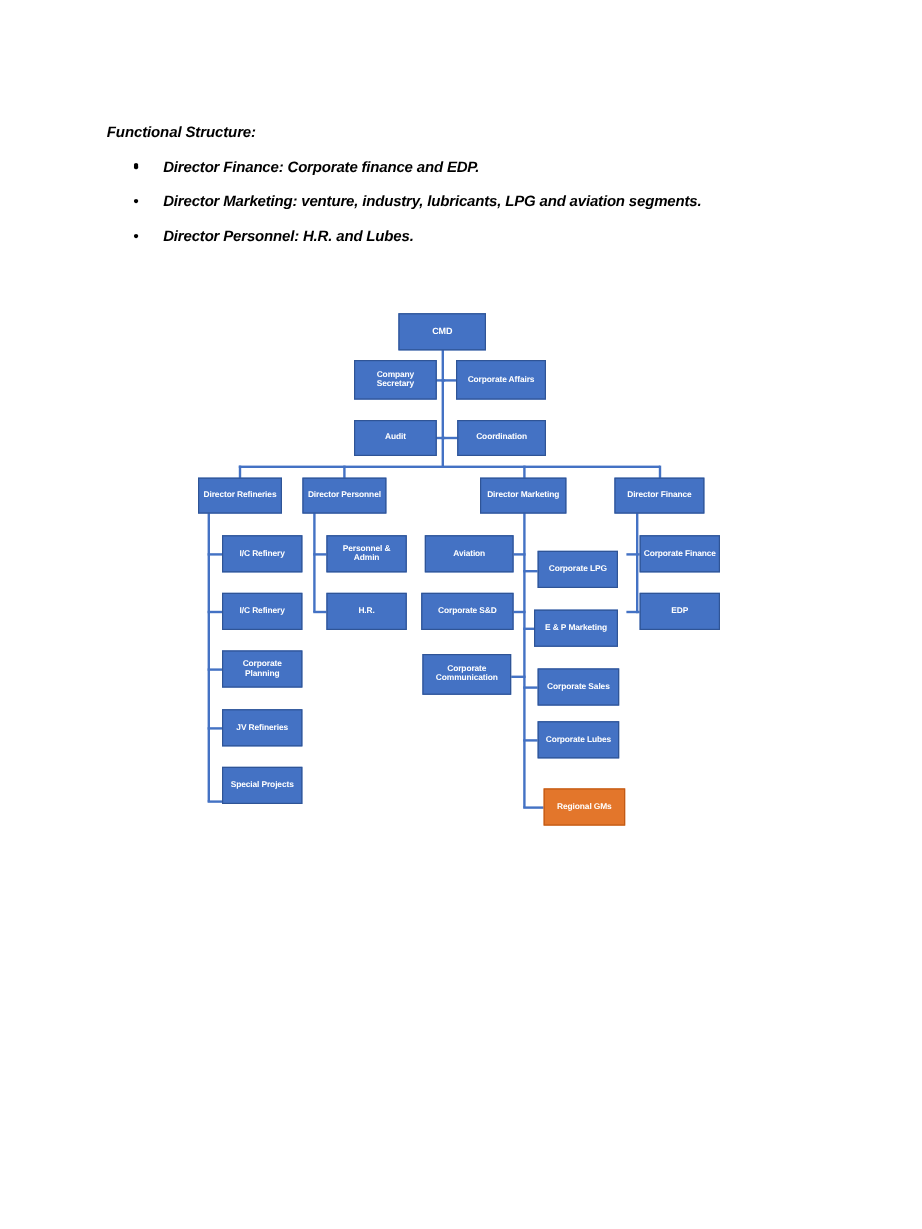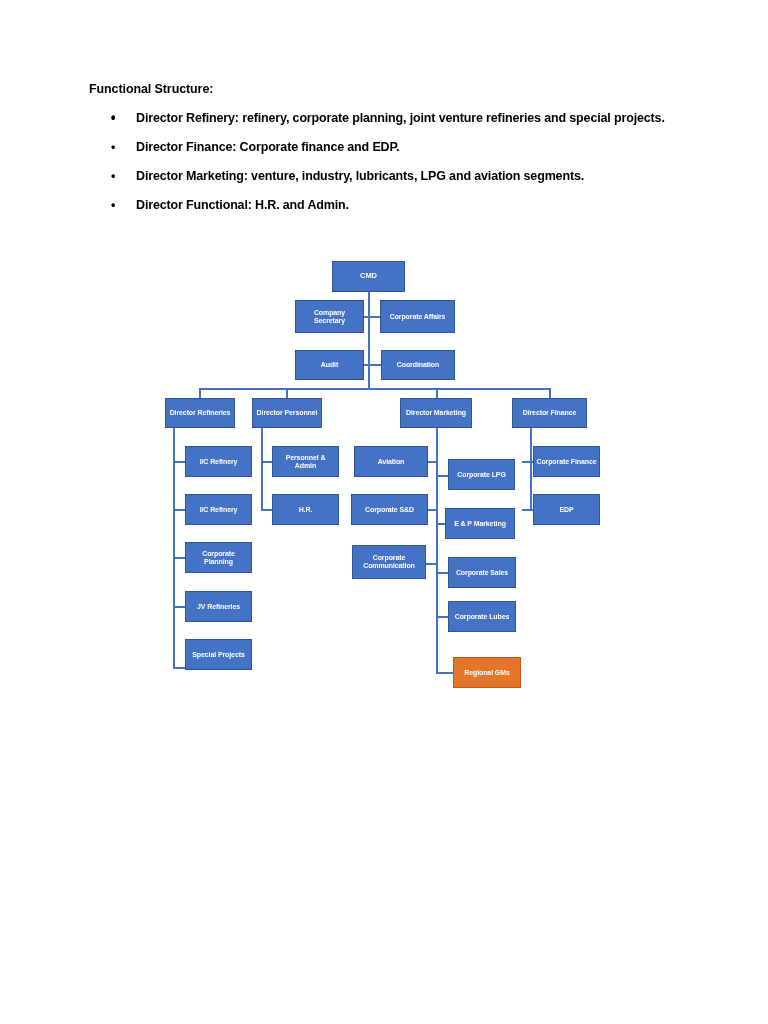--- a/index.html
+++ b/index.html
@@ -13,22 +13,23 @@
     position: relative;
     font-family: "Liberation Sans", sans-serif;
     color: #000000;
     overflow: hidden;
   }
 
   
   #text-block {
     position: absolute;
     left: 89px;
-    top: 82px;
+    top: 103px;
     width: 600px;
+    font-style: italic;
   }
   #doc-heading {
     font-size: 12.5px;
     font-weight: bold;
     line-height: 15px;
     letter-spacing: -0.1px;
     margin: 0 0 13px 0;
     color: #000;
   }
   .bullet-row {
@@ -90,33 +91,32 @@
 <body>
 
 <div id="text-block">
   <div id="doc-heading">Functional Structure:</div>
 
   <div class="bullet-row">
     <span class="bullet-mark">•</span>
   </div>
   <div class="bullet-row">
     <span class="bullet-mark">•</span>
-    <span>Director Refinery: refinery, corporate planning, joint venture refineries and  special projects.</span>
   </div>
   <div class="bullet-row">
     <span class="bullet-mark">•</span>
     <span>Director Finance: Corporate finance and EDP.</span>
   </div>
   <div class="bullet-row">
     <span class="bullet-mark">•</span>
     <span>Director Marketing: venture, industry, lubricants, LPG and aviation segments.</span>
   </div>
   <div class="bullet-row">
     <span class="bullet-mark">•</span>
-    <span>Director Functional: H.R. and Admin.</span>
+    <span>Director Personnel: H.R. and Lubes.</span>
   </div>
 </div>
 
 <div id="org-chart">
 
   <div class="conn v" style="left:368px; top:291px; height:98px;"></div>
   <div class="conn h" style="left:363px; top:316px; width:8px;"></div>
   <div class="conn h" style="left:368px; top:316px; width:12px;"></div>
   <div class="conn h" style="left:361px; top:364px; width:10px;"></div>
   <div class="conn h" style="left:368px; top:364px; width:13px;"></div>

